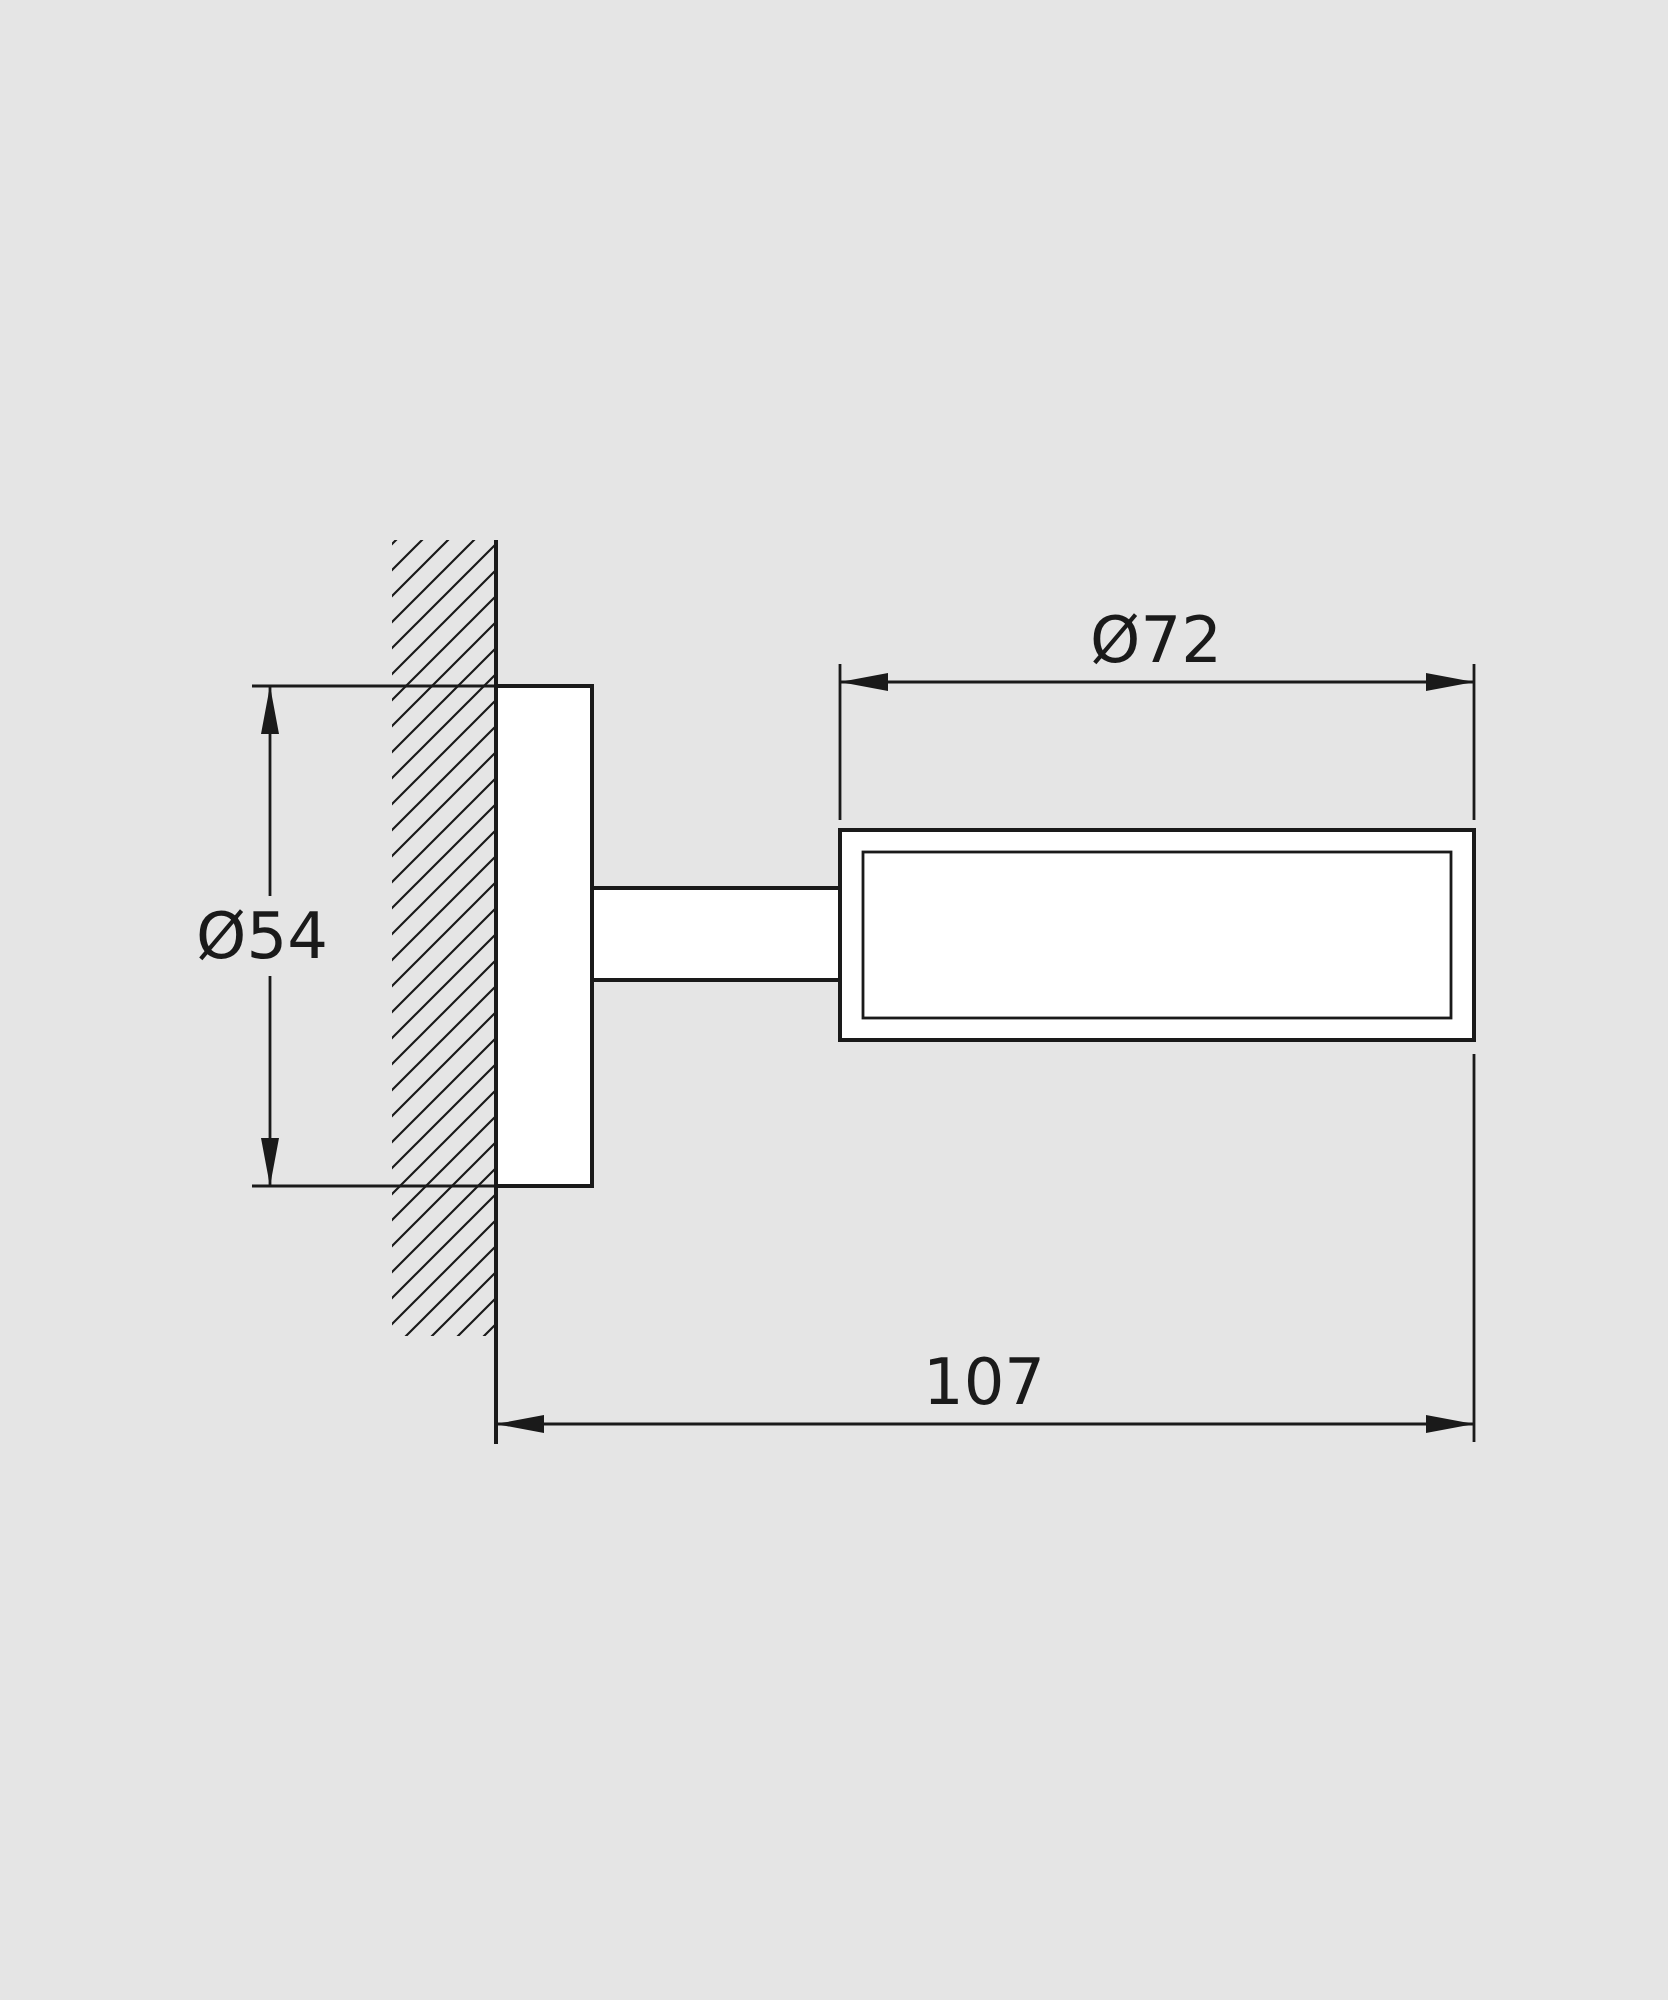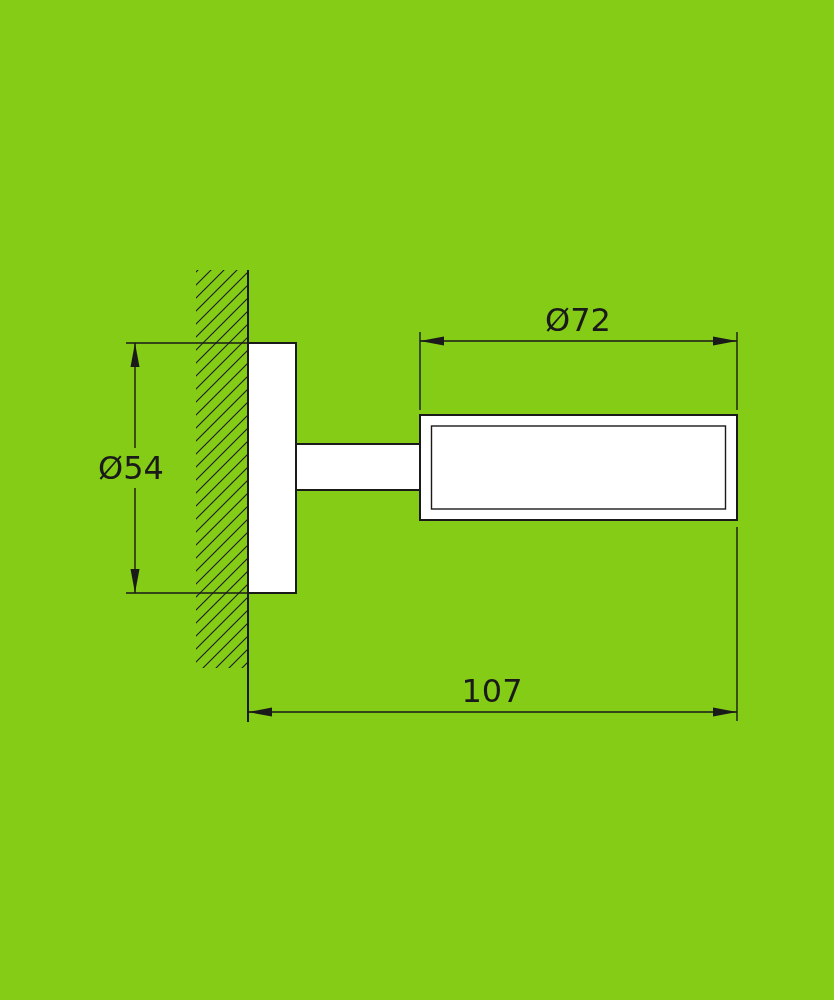--- a/index.html
+++ b/index.html
@@ -1,19 +1,19 @@
 <!DOCTYPE html>
 <html><head>
 <meta charset="utf-8">
 <style>
   html, body { margin: 0; padding: 0; background: #ffffff; }
   .page {
     width: 834px;
     height: 1000px;
-    background: #84cc16;
+    background: #e5e5e5;
     position: relative;
     overflow: hidden;
   }
   svg { display: block; }
   .obj   { stroke: #1a1a1a; stroke-width: 2;   fill: none; }
   .objf  { stroke: #1a1a1a; stroke-width: 2;   fill: #ffffff; }
   .thin  { stroke: #1a1a1a; stroke-width: 1.4; fill: none; }
   .dimln { stroke: #1a1a1a; stroke-width: 1.4; fill: none; }
   .arrow { fill: #1a1a1a; stroke: none; }
   .dimtext {

